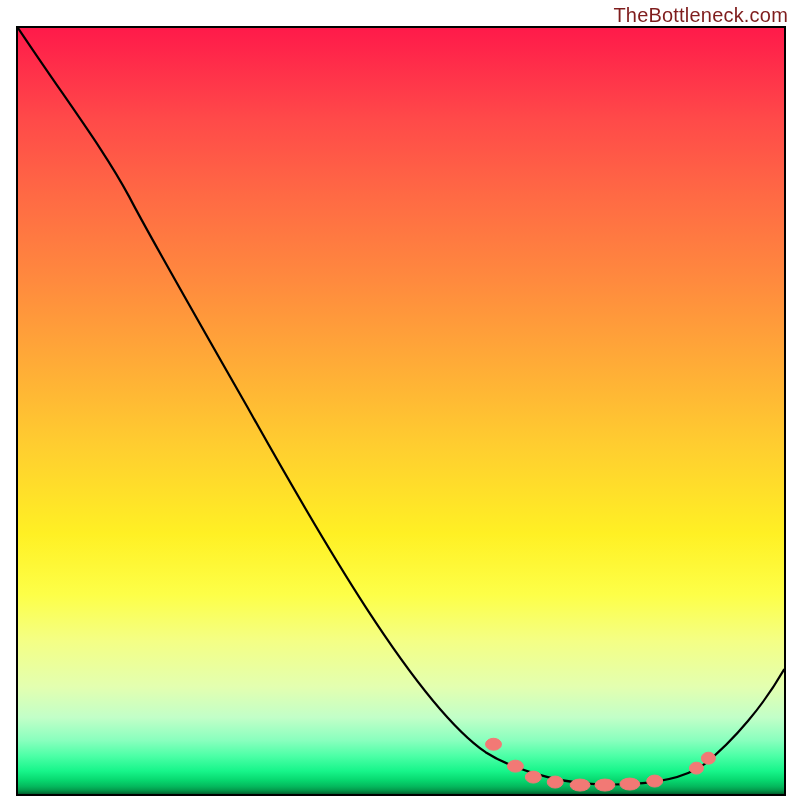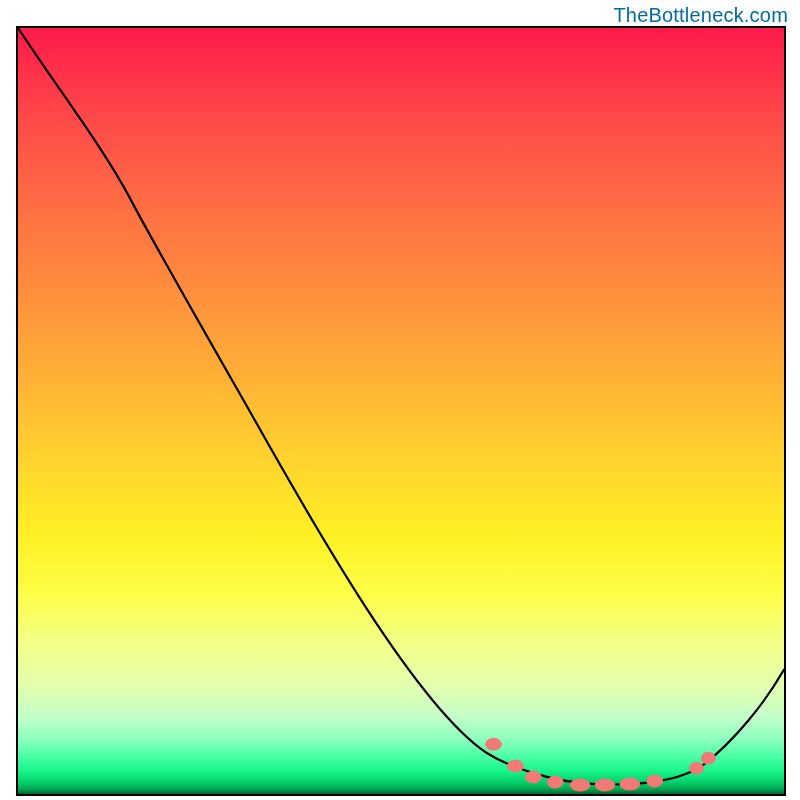--- a/index.html
+++ b/index.html
@@ -15,21 +15,21 @@
     position: relative;
     width: 800px;
     height: 800px;
   }
   .attribution {
     position: absolute;
     top: 4px;
     right: 12px;
     font-size: 20px;
     font-weight: 500;
-    color: #0369a1;
+    color: #7f1d1d;
     letter-spacing: 0.2px;
   }
   .plot-area {
     position: absolute;
     left: 16px;
     top: 26px;
     width: 770px;
     height: 770px;
     box-sizing: border-box;
     border: 2px solid #000;

